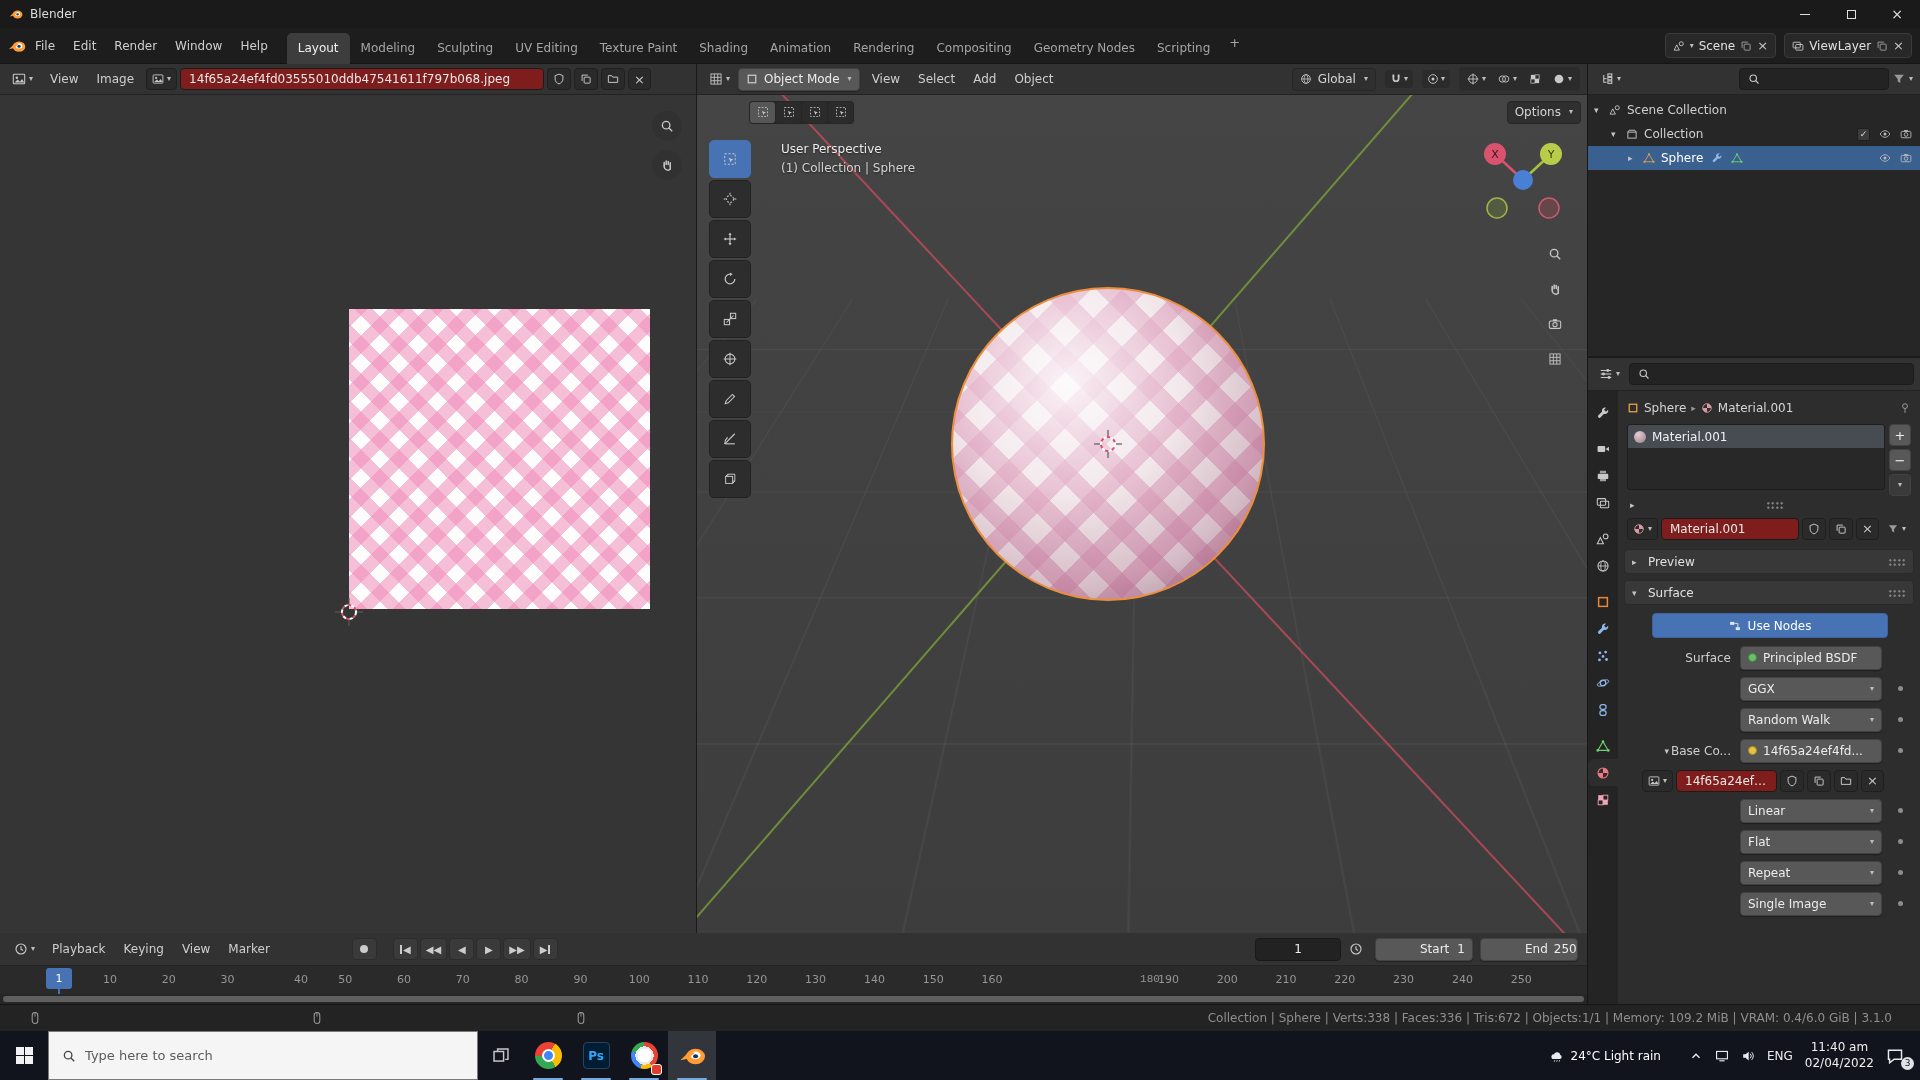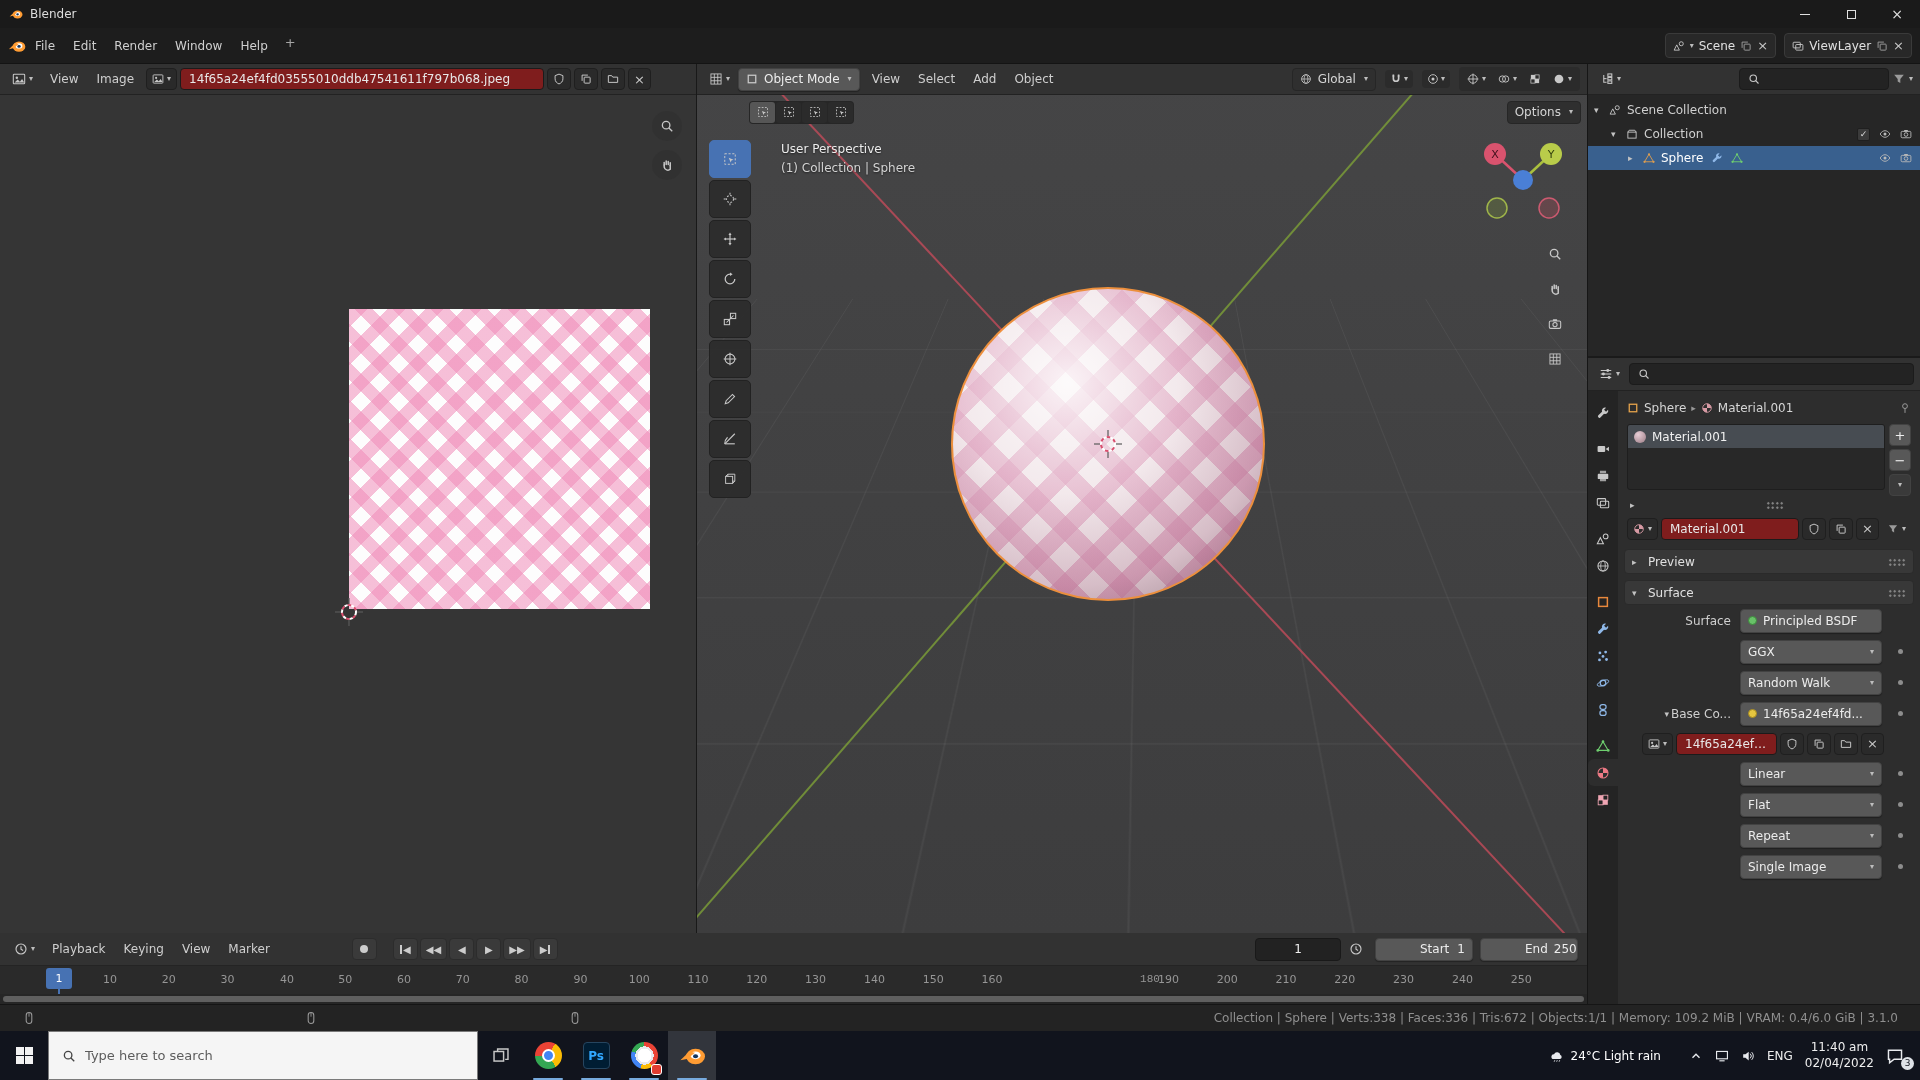--- a/index.html
+++ b/index.html
@@ -143,21 +143,21 @@
 .framefield{width:86px;height:23px;background:#222;border:1px solid #191919;border-radius:4px;display:flex;align-items:center;justify-content:center;color:#f0f0f0;margin-left:auto;}
 .dd.startend{width:98px;justify-content:space-between;margin-left:4px;padding-left:44px;}
 .tl-ruler{position:absolute;top:33px;left:0;right:0;height:28px;background:#2a2a2a;}
 .tick{position:absolute;top:7px;transform:translateX(-50%);color:#969696;font-size:11px;}
 .playhead{position:absolute;left:46px;top:2px;width:26px;height:21px;background:#4772b3;border-radius:3px;color:#fff;font-size:11px;display:flex;align-items:center;justify-content:center;}
 .playhead::after{content:"";position:absolute;left:12px;top:21px;width:2px;height:6px;background:#4772b3;}
 .hscroll{position:absolute;left:0;top:994px;width:1587px;height:10px;background:#262626;}
 .hscroll .bar{position:absolute;left:3px;right:3px;top:2px;height:6px;border-radius:3px;background:#5f5f5f;}
 
 
-.statusbar{position:absolute;left:0;top:1004px;right:0;height:27px;background:#232323;border-top:1px solid #151515;display:flex;align-items:center;padding:0 22px;color:#8f8f8f;}
+.statusbar{position:absolute;left:0;top:1004px;right:0;height:27px;background:#232323;border-top:1px solid #151515;display:flex;align-items:center;padding:0 28px;color:#8f8f8f;}
 .sb-right{margin-left:auto;white-space:nowrap;}
 
 
 .taskbar{position:absolute;left:0;top:1031px;right:0;height:49px;background:#11141d;display:flex;align-items:stretch;color:#eee;z-index:60;}
 .tb-start{width:48px;display:flex;align-items:center;justify-content:center;}
 .winlogo{display:grid;grid-template-columns:8px 8px;grid-template-rows:8px 8px;gap:1px;}
 .winlogo span{background:#f2f2f2;}
 .tb-search{width:430px;background:#f5f5f5;border:1px solid #7a7a7a;display:flex;align-items:center;gap:9px;padding:0 13px;}
 .tb-search .ic{color:#444;}
 .tb-search input{flex:1;border:none;outline:none;background:transparent;font:13px "DejaVu Sans","Liberation Sans",sans-serif;color:#0f172a;}
@@ -454,20 +454,33 @@
     <svg class="ic s18">
         <use href="#i-blender"></use>
       </svg>
     <div class="hmenus">
         <div class="menu-item">File</div>
         <div class="menu-item">Edit</div>
         <div class="menu-item">Render</div>
         <div class="menu-item">Window</div>
         <div class="menu-item">Help</div>
       </div>
+    <div class="workspaces">
+        <div class="ws-tab active">Layout</div>
+        <div class="ws-tab">Modeling</div>
+        <div class="ws-tab">Sculpting</div>
+        <div class="ws-tab">UV Editing</div>
+        <div class="ws-tab">Texture Paint</div>
+        <div class="ws-tab">Shading</div>
+        <div class="ws-tab">Animation</div>
+        <div class="ws-tab">Rendering</div>
+        <div class="ws-tab">Compositing</div>
+        <div class="ws-tab">Geometry Nodes</div>
+        <div class="ws-tab">Scripting</div>
+      </div>
     <div class="ws-add">+</div>
     <div class="spacer"></div>
     <div class="field">
       <svg class="ic s12">
           <use href="#i-scene"></use>
         </svg>
       <span class="chev">▾</span>
       <span>Scene</span>
       <svg class="ic s12 dim">
           <use href="#i-copy"></use>
@@ -976,20 +989,28 @@
           <div class="dots"></div>
         </div>
 
         <div class="panel-h">
           <span class="tri">▾</span>
           <span>Surface</span>
           <div class="spacer"></div>
           <div class="dots"></div>
         </div>
 
+        <div class="usenodes-row">
+          <div class="usenodes">
+            <svg class="ic s12">
+                <use href="#i-nodes"></use>
+              </svg>
+            <span>Use Nodes</span>
+          </div>
+        </div>
 
         <div class="prow">
           <div class="plabel">
               <span>Surface</span>
             </div>
           <div class="dd">
             <span class="sockdot green"></span>
             <span class="trunc">Principled BSDF</span>
           </div>
           <div class="deco"></div>
@@ -1151,21 +1172,21 @@
         <span>250</span>
       </div>
     </div>
     <div class="tl-ruler">
       <div class="playhead">
         <span>1</span>
       </div>
     <div class="tick" style="left: 110px;">10</div>
         <div class="tick" style="left: 168.8px;">20</div>
         <div class="tick" style="left: 227.6px;">30</div>
-        <div class="tick" style="left: 287px;">40</div>
+        <div class="tick" style="left: 301px;">40</div>
         <div class="tick" style="left: 345.2px;">50</div>
         <div class="tick" style="left: 404px;">60</div>
         <div class="tick" style="left: 462.8px;">70</div>
         <div class="tick" style="left: 521.6px;">80</div>
         <div class="tick" style="left: 580.4px;">90</div>
         <div class="tick" style="left: 639.2px;">100</div>
         <div class="tick" style="left: 698px;">110</div>
         <div class="tick" style="left: 756.8px;">120</div>
         <div class="tick" style="left: 815.6px;">130</div>
         <div class="tick" style="left: 874.4px;">140</div>

